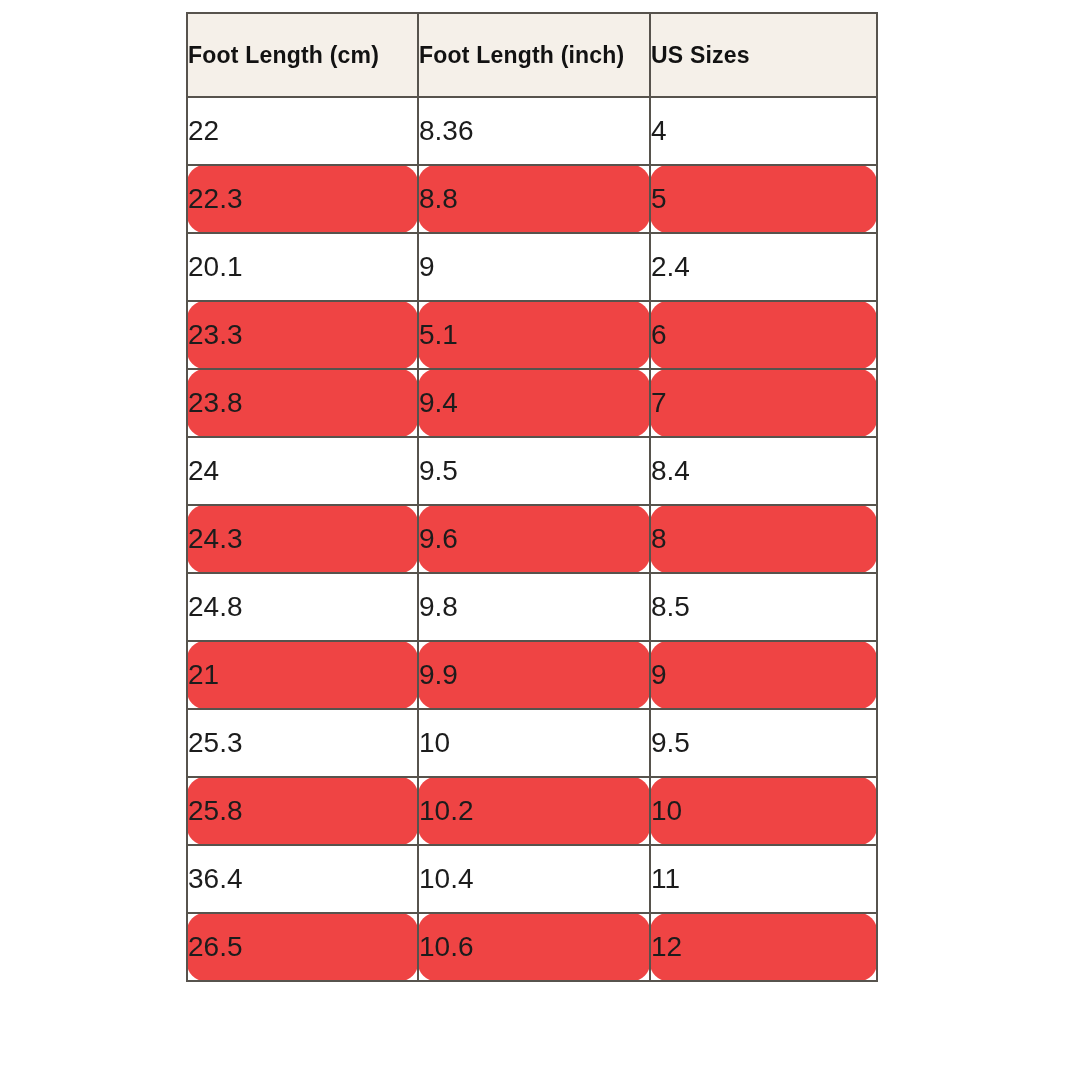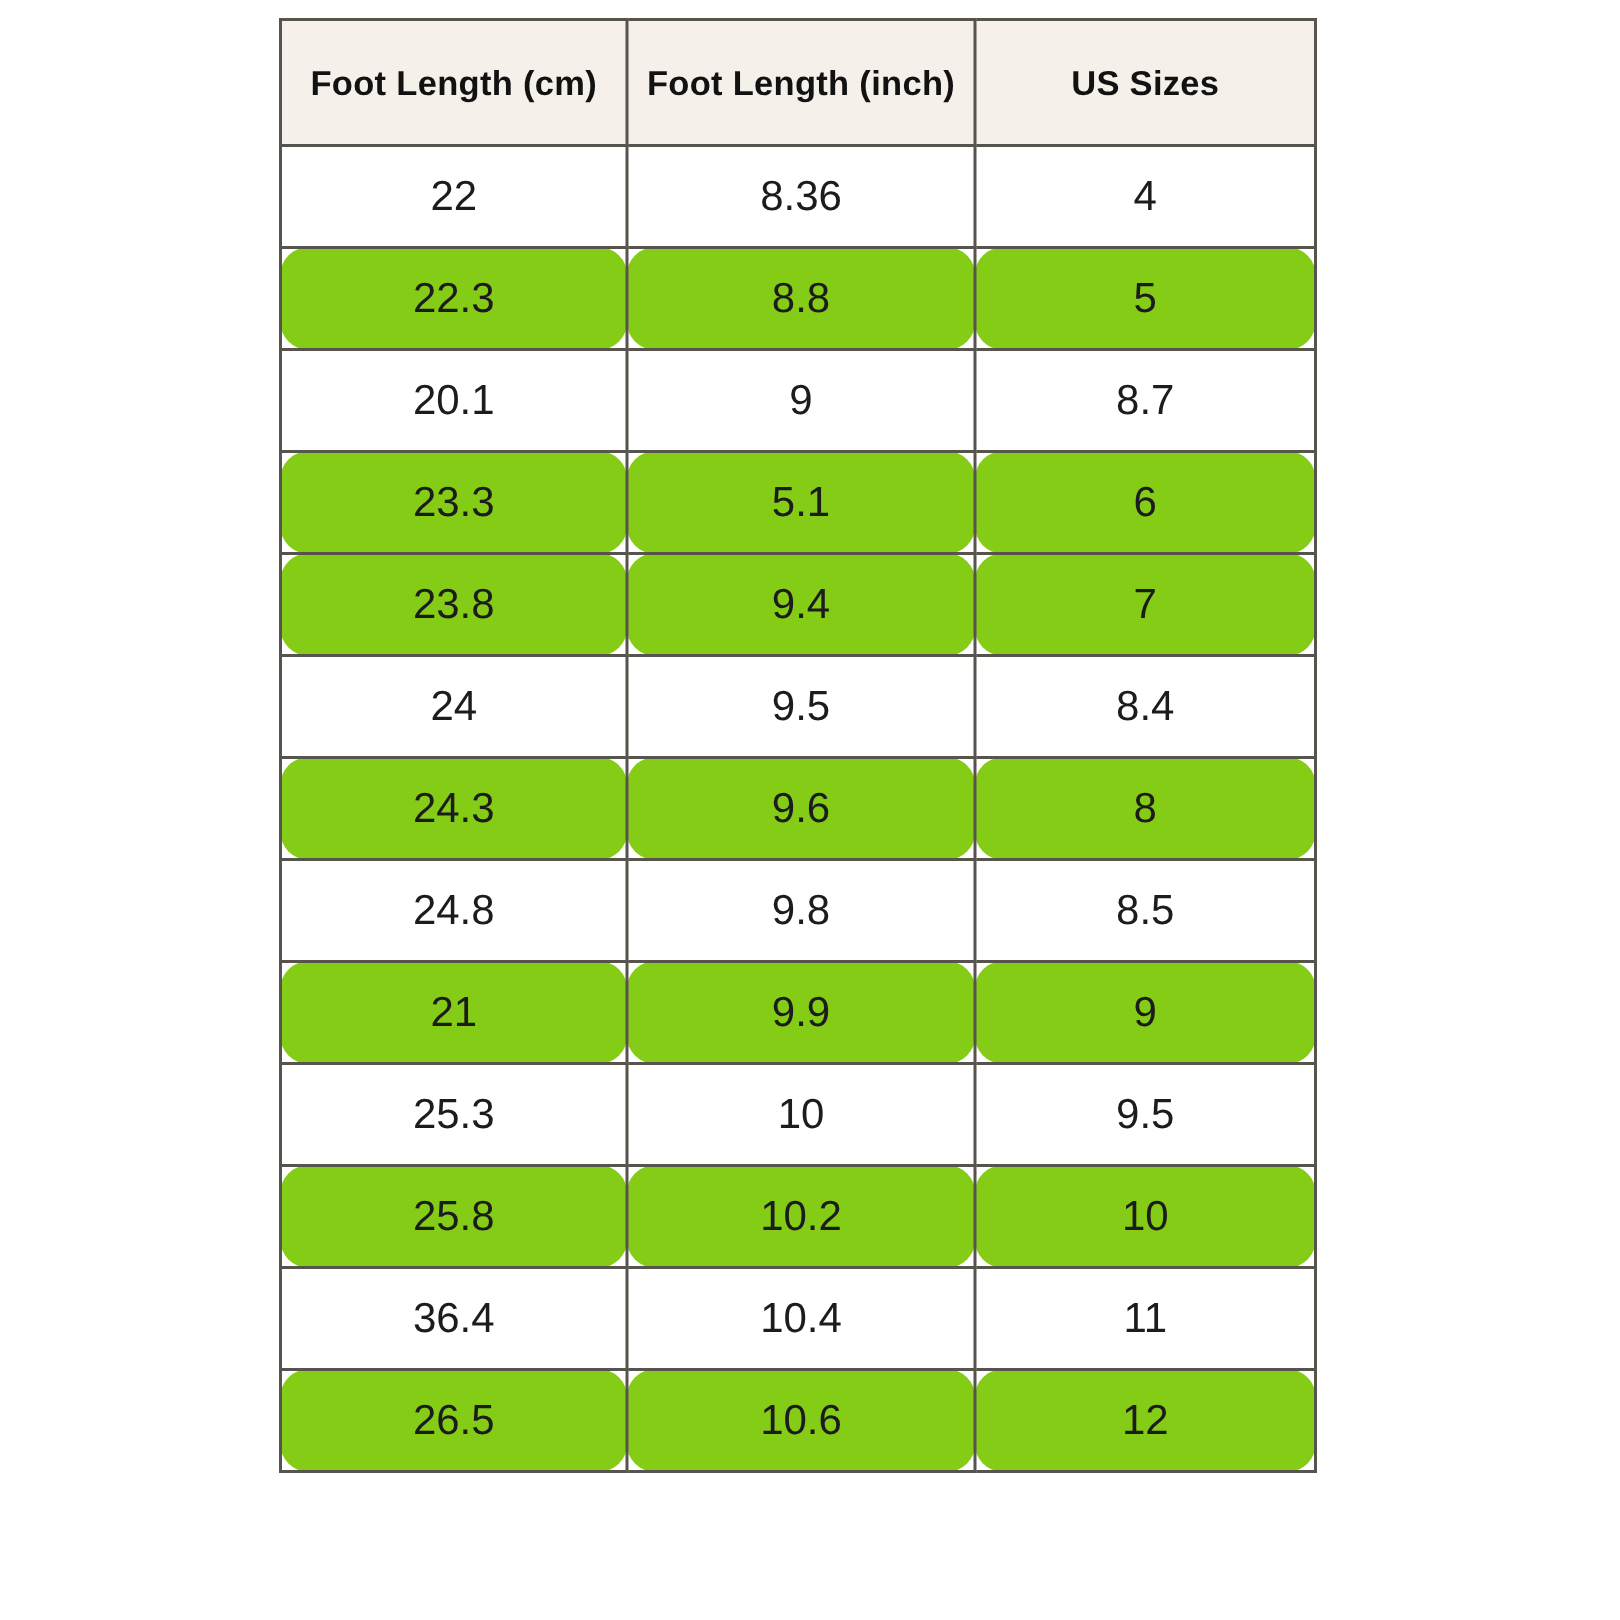--- a/index.html
+++ b/index.html
@@ -19,40 +19,40 @@
     position: absolute;
     left: 186px;
     top: 12px;
     width: 690px;
     border-collapse: collapse;
     table-layout: fixed;
   }
   table.size-chart th,
   table.size-chart td {
     border: 2px solid #57534d;
-    text-align: center;
+    text-align: left;
     vertical-align: middle;
     padding: 0;
   }
   table.size-chart th {
     height: 82px;
     font-size: 23px;
     font-weight: 700;
     color: #121212;
     background: #f5f0e9;
     letter-spacing: 0.2px;
   }
   table.size-chart td {
     height: 66px;
     font-size: 28px;
     font-weight: 400;
     color: #1c1c1c;
   }
   table.size-chart tr.row-white td { background: #ffffff; }
-  table.size-chart tr.row-cream td { background: #84cc16; border-radius: 18px; }
+  table.size-chart tr.row-cream td { background: #ef4444; border-radius: 18px; }
   col.c1 { width: 231px; }
   col.c2 { width: 232px; }
   col.c3 { width: 227px; }
 </style>
 </head>
 <body>
 
 <div class="page">
   <table class="size-chart">
     <colgroup>
@@ -74,21 +74,21 @@
           <td>4</td>
         </tr>
         <tr class="row-cream">
           <td>22.3</td>
           <td>8.8</td>
           <td>5</td>
         </tr>
         <tr class="row-white">
           <td>20.1</td>
           <td>9</td>
-          <td>8.7</td>
+          <td>2.4</td>
         </tr>
         <tr class="row-cream">
           <td>23.3</td>
           <td>5.1</td>
           <td>6</td>
         </tr>
         <tr class="row-cream">
           <td>23.8</td>
           <td>9.4</td>
           <td>7</td>

